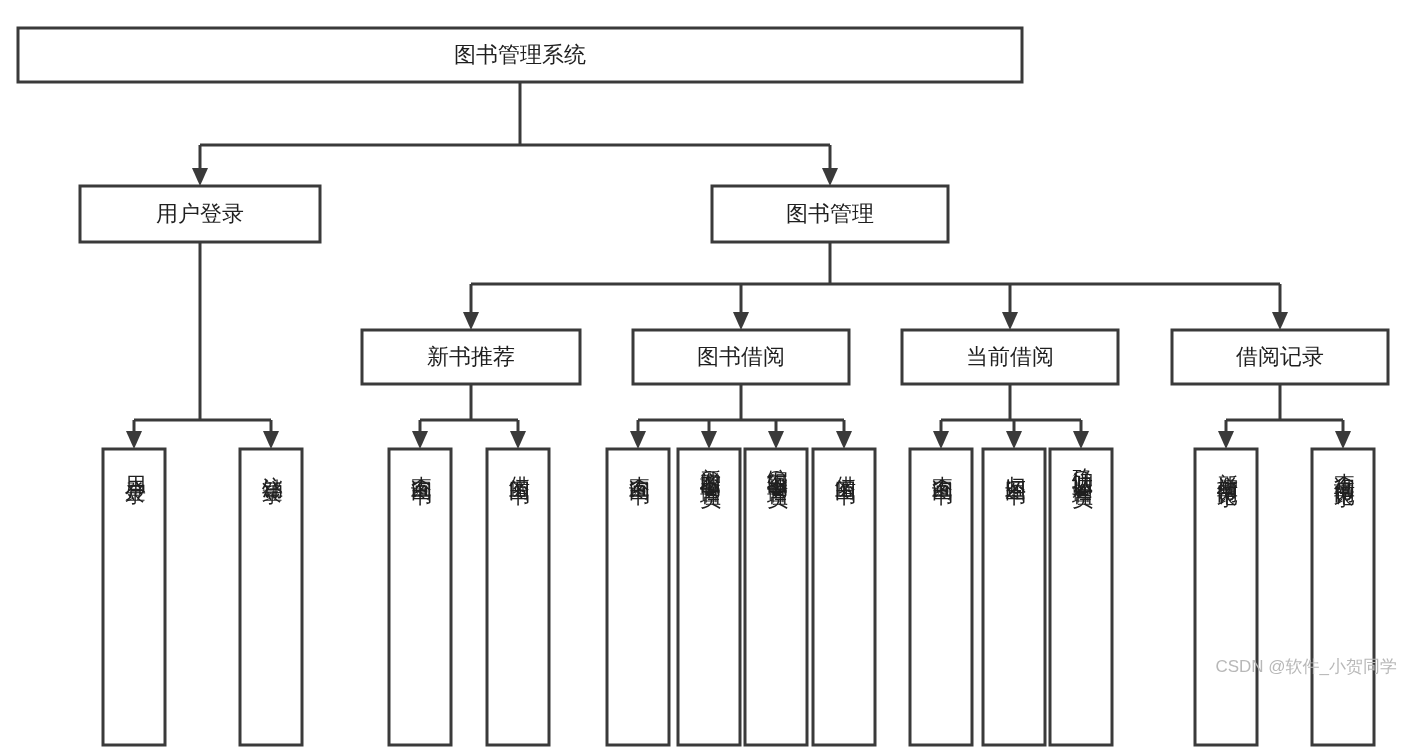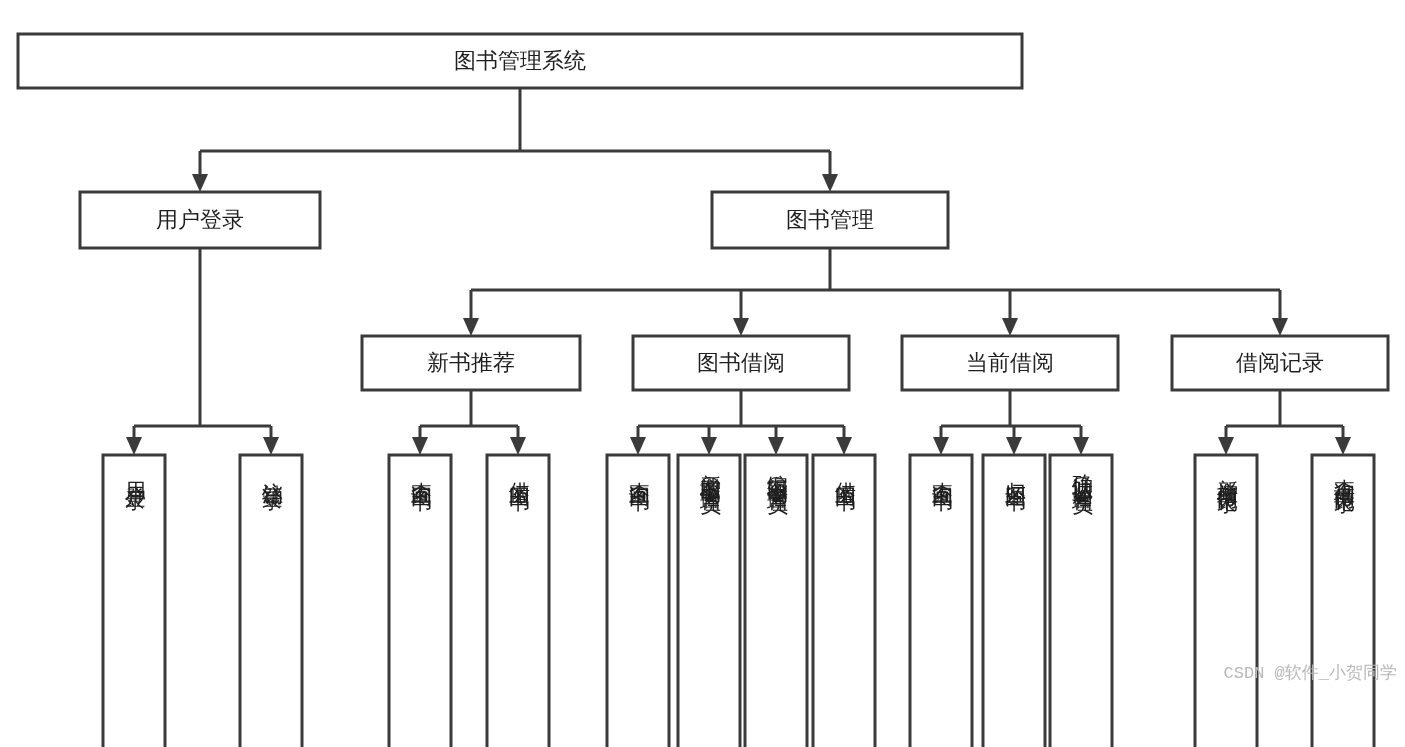--- a/index.html
+++ b/index.html
@@ -10,21 +10,21 @@
   body {
     width: 1405px;
     height: 747px;
     font-family: "Liberation Sans", "DejaVu Sans", sans-serif;
     overflow: hidden;
     position: relative;
   }
   #diagram-root {
     position: absolute;
     left: 0;
-    top: 18px;
+    top: 12px;
     width: 1405px;
     height: 672px;
   }
   svg.flow {
     display: block;
     width: 1405px;
     height: 747px;
   }
   .node-rect {
     fill: #ffffff;
@@ -53,21 +53,21 @@
     stroke-linecap: butt;
   }
   .arrow-head {
     fill: #3a3a3a;
     stroke: none;
   }
   .watermark {
     position: absolute;
     right: 8px;
     bottom: 6px;
-    font-family: Liberation Mono, monospace;
+    font-family: Liberation Sans, sans-serif;
     font-size: 17px;
     color: #b8b8b8;
     white-space: nowrap;
     pointer-events: none;
   }
 </style>
 </head>
 <body>
 
 <div id="diagram-root">

